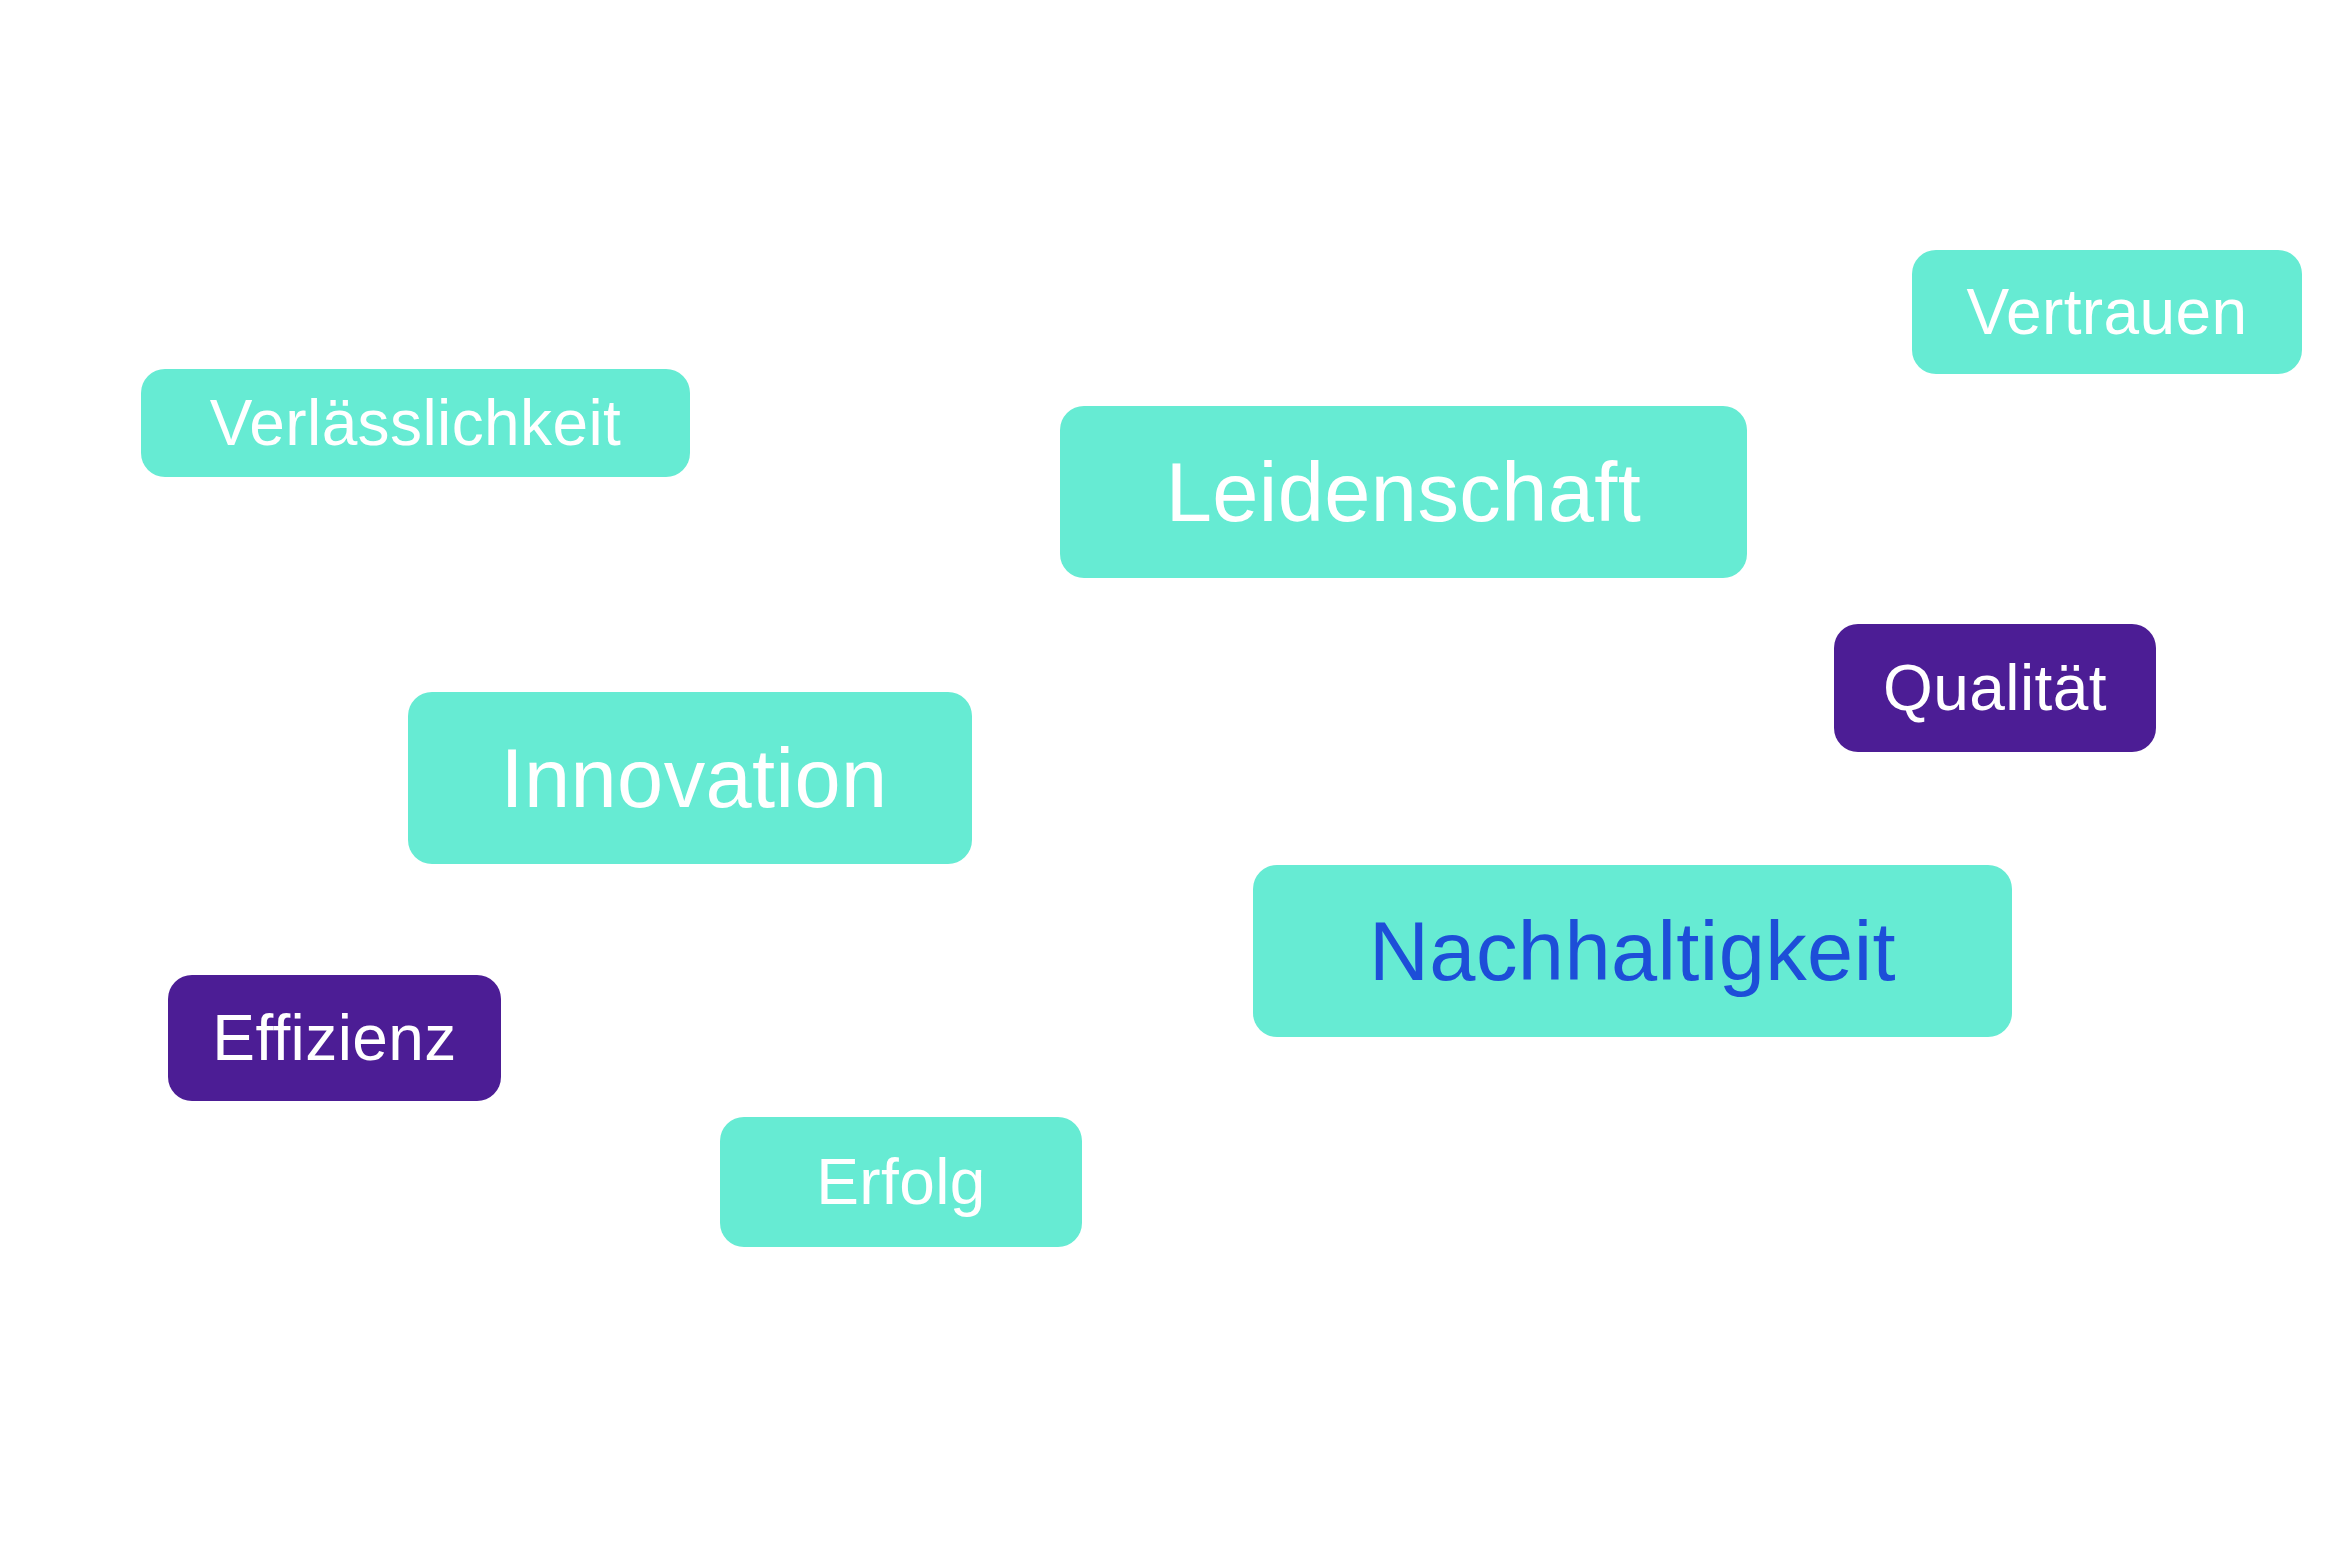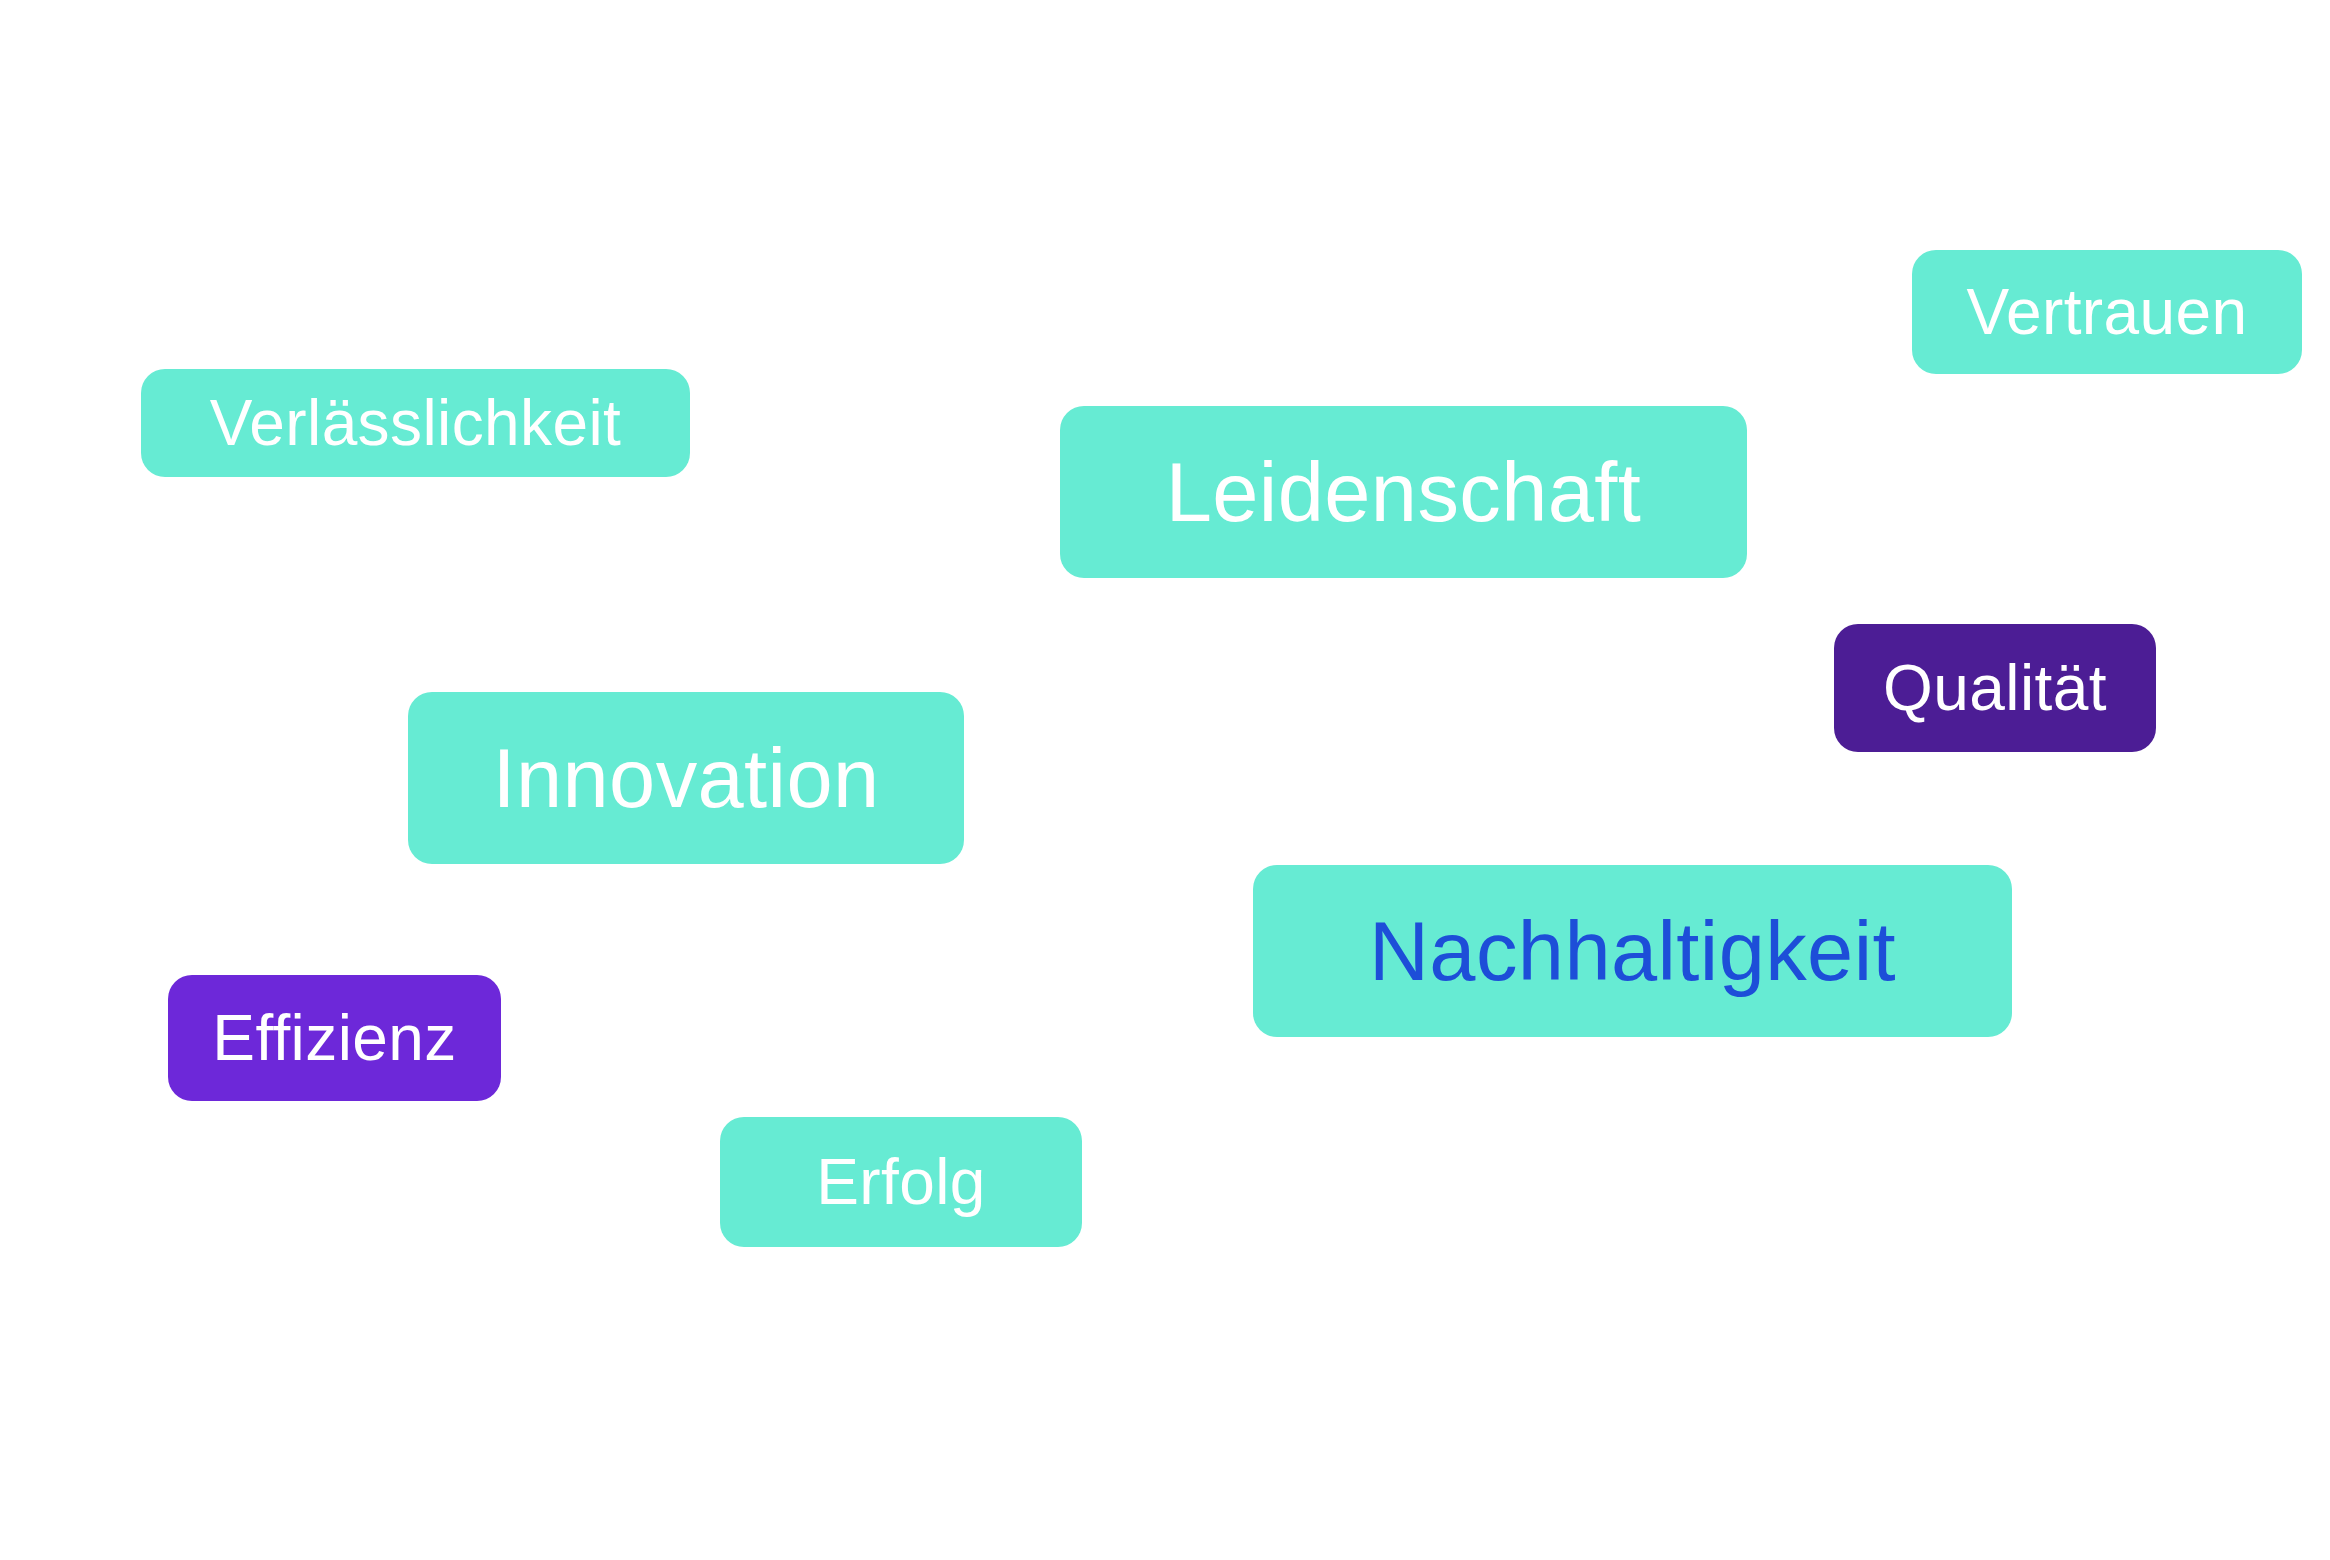--- a/index.html
+++ b/index.html
@@ -32,19 +32,19 @@
 </style>
 </head>
 <body>
 
 <div class="canvas">
   <div id="cloud">
       <div class="tag small" style="left: 97px; top: 369px; width: 549px; height: 108px; background: rgb(102, 235, 211); color: rgb(255, 255, 255);">Verlässlichkeit</div>
       <div class="tag small" style="left: 1868px; top: 250px; width: 390px; height: 124px; background: rgb(102, 235, 211); color: rgb(255, 255, 255);">Vertrauen</div>
       <div class="tag large" style="left: 1016px; top: 406px; width: 687px; height: 172px; background: rgb(102, 235, 211); color: rgb(255, 255, 255);">Leidenschaft</div>
       <div class="tag small" style="left: 1790px; top: 624px; width: 322px; height: 128px; background: #4c1d95; color: rgb(255, 255, 255);">Qualität</div>
-      <div class="tag large" style="left: 364px; top: 692px; width: 556px; height: 172px; background: rgb(102, 235, 211); color: rgb(255, 255, 255);">Innovation</div>
+      <div class="tag large" style="left: 364px; top: 692px; width: 556px; height: 172px; background: rgb(102, 235, 211); color: rgb(255, 255, 255); padding-left: 8px;">Innovation</div>
       <div class="tag large" style="left: 1209px; top: 865px; width: 759px; height: 172px; background: rgb(102, 235, 211); color: #1d4ed8;">Nachhaltigkeit</div>
-      <div class="tag small" style="left: 124px; top: 975px; width: 333px; height: 126px; background: #6d28d9; color: rgb(255, 255, 255);">Effizienz</div>
+      <div class="tag small" style="left: 124px; top: 975px; width: 333px; height: 126px; background: #4c1d95; color: rgb(255, 255, 255);">Effizienz</div>
       <div class="tag small" style="left: 676px; top: 1117px; width: 362px; height: 130px; background: rgb(102, 235, 211); color: rgb(255, 255, 255);">Erfolg</div>
     </div>
 </div>
 
 
 </body></html>

